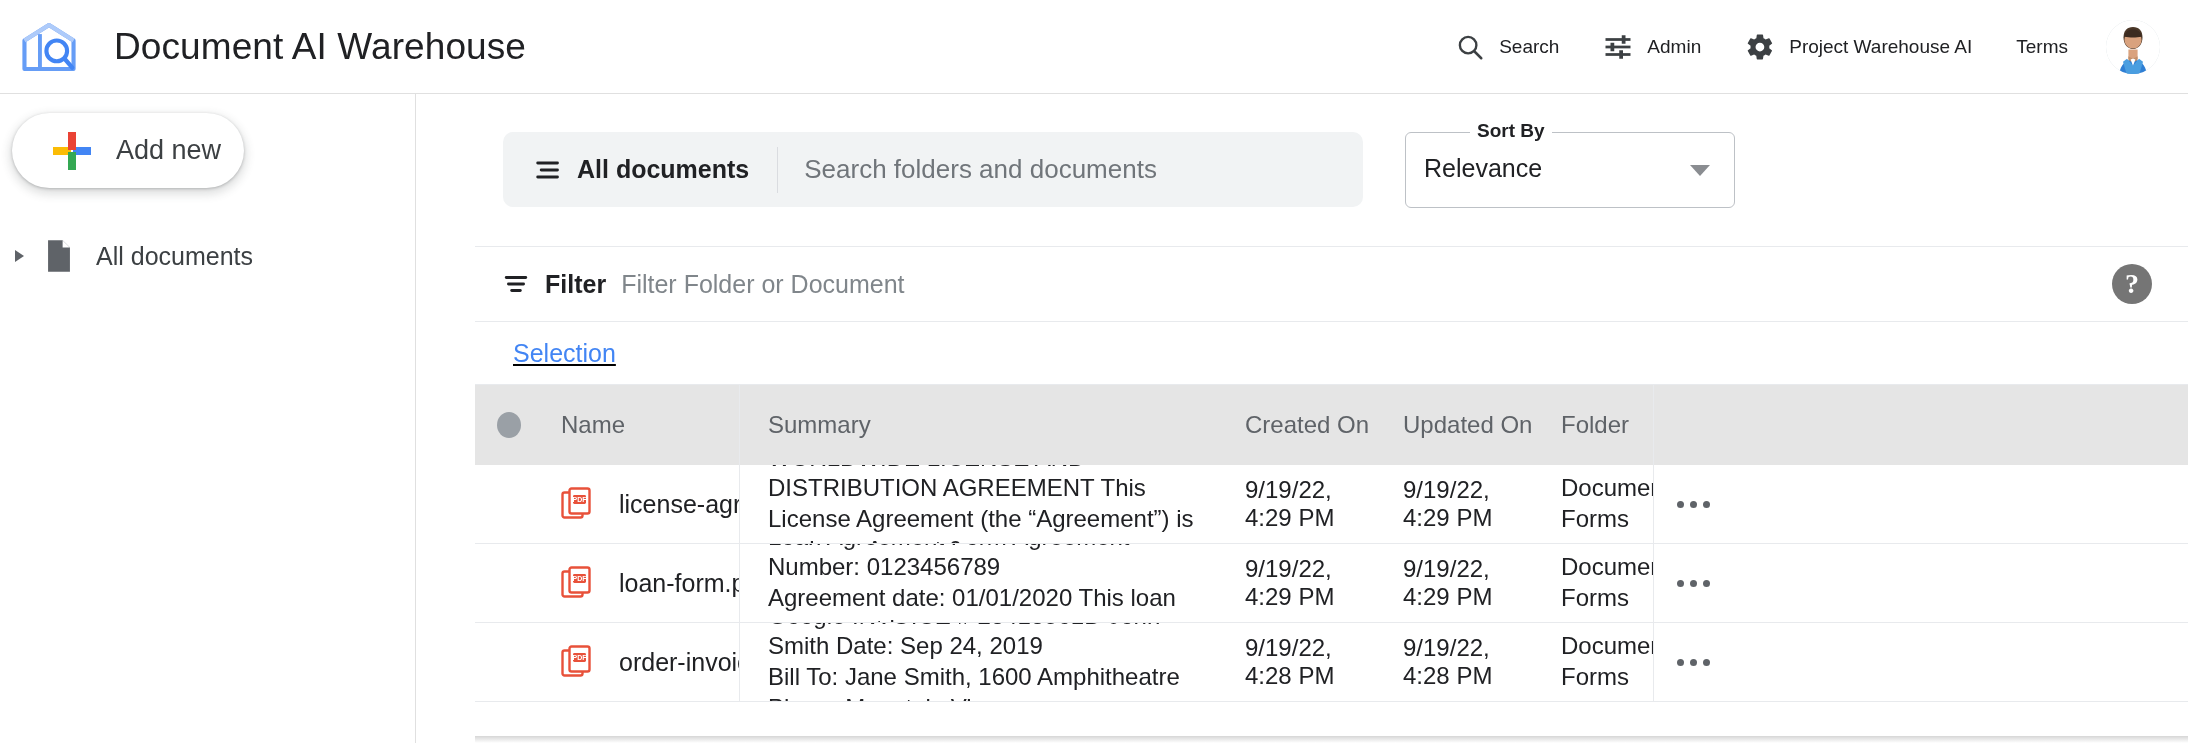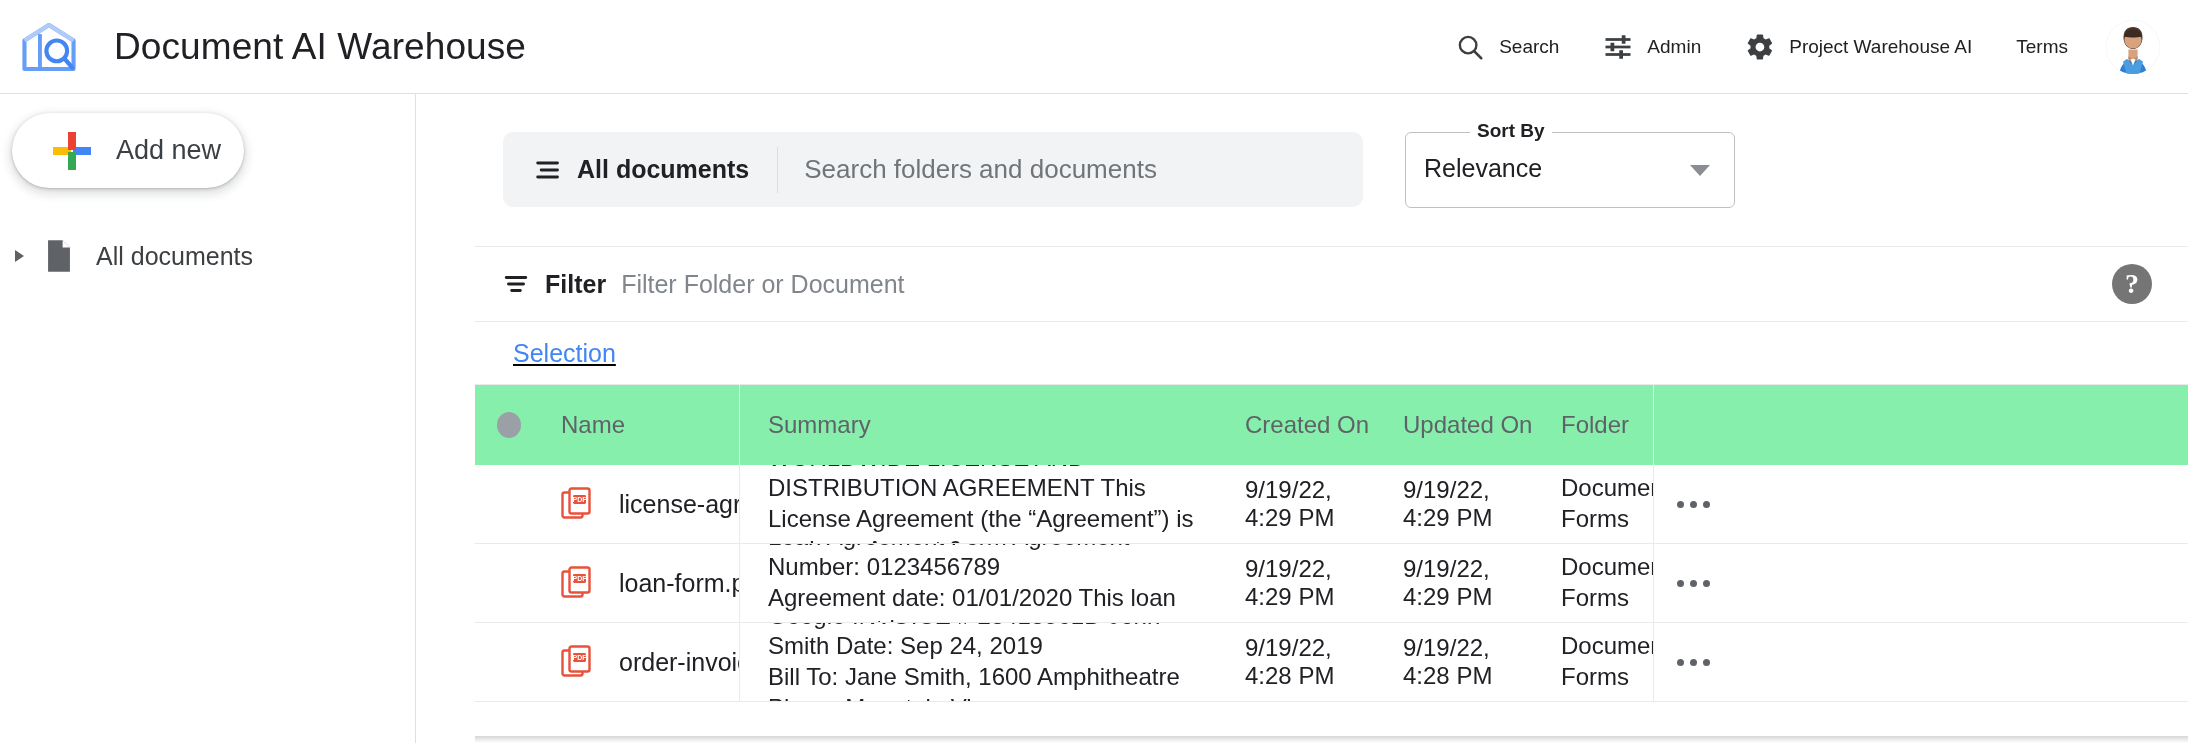--- a/index.html
+++ b/index.html
@@ -202,21 +202,21 @@
     font-size: 25px; color: #4285f4;
     cursor: pointer; white-space: nowrap;
   }
 
   
   .table {
     position: absolute; top: 291px; left: 0;
     width: 1713px;
   }
   .trow { display: flex; width: 1713px; }
-  .thead { background: #86efac; height: 80px; }
+  .thead { background: #e5e5e5; height: 80px; }
   .thead .cell { color: #5f6368; font-size: 24px; }
   .cell {
     display: flex; align-items: center;
     padding: 0 0 0 28px;
     font-size: 24px;
     color: #202124;
     overflow: hidden;
   }
   .col-check  { width: 60px; padding-left: 22px; }
   .col-name   { width: 204px; }

